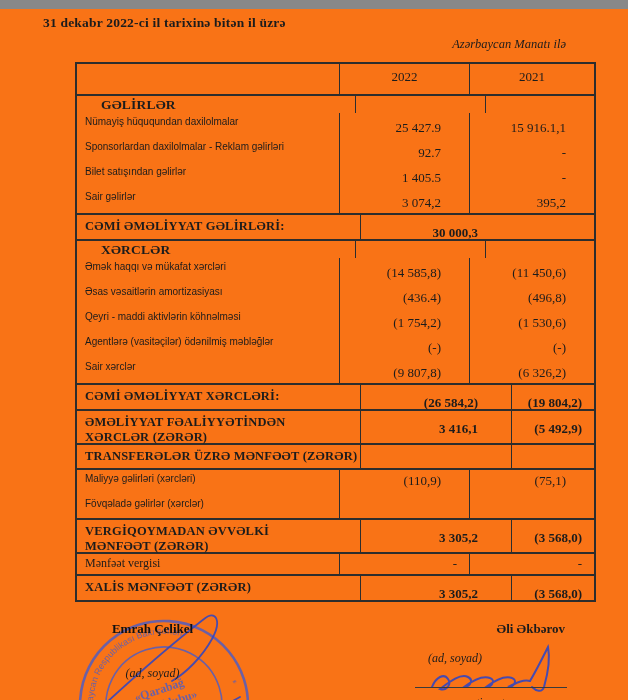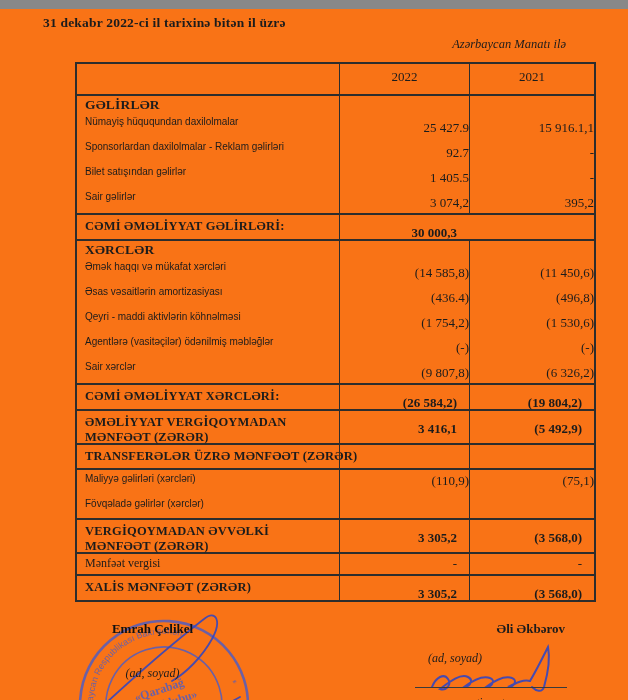--- a/index.html
+++ b/index.html
@@ -19,26 +19,26 @@
   .fin-table{
     position:absolute;left:75px;top:53px;width:521px;
     border:2px solid #2d2d2d;box-sizing:border-box;background:transparent;
   }
   .row{display:grid;grid-template-columns:262px 130px auto;box-sizing:border-box;position:relative;}
   .cl{position:relative;padding:2px 6px 0 8px;box-sizing:border-box;}
   .cv{position:relative;border-left:1.5px solid #2d2d2d;box-sizing:border-box;
       text-align:right;padding-right:12px;font-size:13px;}
   .r-head{height:32px;border-bottom:2px solid #2d2d2d;}
   .r-head .cv{text-align:center;padding:5px 0 0 0;font-size:13px;}
-  .r-sec{height:17px;}
+  .r-sec{height:17px;padding-left:16px;}
   .r-sec .cl{font-weight:bold;font-size:13.5px;padding-top:1px;letter-spacing:.2px;}
   .r-item{height:25px;}
   .r-item .cl{font-family:"Liberation Sans",sans-serif;font-size:10px;padding-top:3px;white-space:nowrap;}
-  .r-item .cv span{position:absolute;right:0;bottom:2px;}
-  .r-tot{font-weight:bold;}
+  .r-item .cv span{position:absolute;right:28px;bottom:2px;}
+  .r-tot{font-weight:bold;gap:21px;}
   .r-tot .cl{font-size:12.5px;padding-top:4px;letter-spacing:.2px;}
   .r-tot .cv{font-size:13px;padding-top:10px;font-weight:bold;}
   .h28{height:28px;}
   .h34{height:34px;}
   .h25{height:25px;}
   .h22{height:22px;}
   .h24{height:24px;}
   .bt{border-top:2px solid #2d2d2d;}
   .bb{border-bottom:2px solid #2d2d2d;}
   .r-plain .cl{font-size:12px;padding-top:2px;}
@@ -174,21 +174,21 @@
         </div>
     </div>
 
     <div class="row r-tot h28 bt bb">
       <div class="cl">CƏMİ ƏMƏLİYYAT XƏRCLƏRİ:</div>
       <div class="cv">(26 584,2)</div>
       <div class="cv">(19 804,2)</div>
     </div>
 
     <div class="row r-tot h34 bb">
-      <div class="cl">ƏMƏLİYYAT VERGİQOYMADAN MƏNFƏƏT (ZƏRƏR)</div>
+      <div class="cl">ƏMƏLİYYAT FƏALİYYƏTİNDƏN XƏRCLƏR (ZƏRƏR)</div>
       <div class="cv">3 416,1</div>
       <div class="cv">(5 492,9)</div>
     </div>
 
     <div class="row r-tot h25 bb">
       <div class="cl" style="white-space:nowrap;">TRANSFERƏLƏR ÜZRƏ MƏNFƏƏT (ZƏRƏR)</div>
       <div class="cv"></div>
       <div class="cv"></div>
     </div>
 

